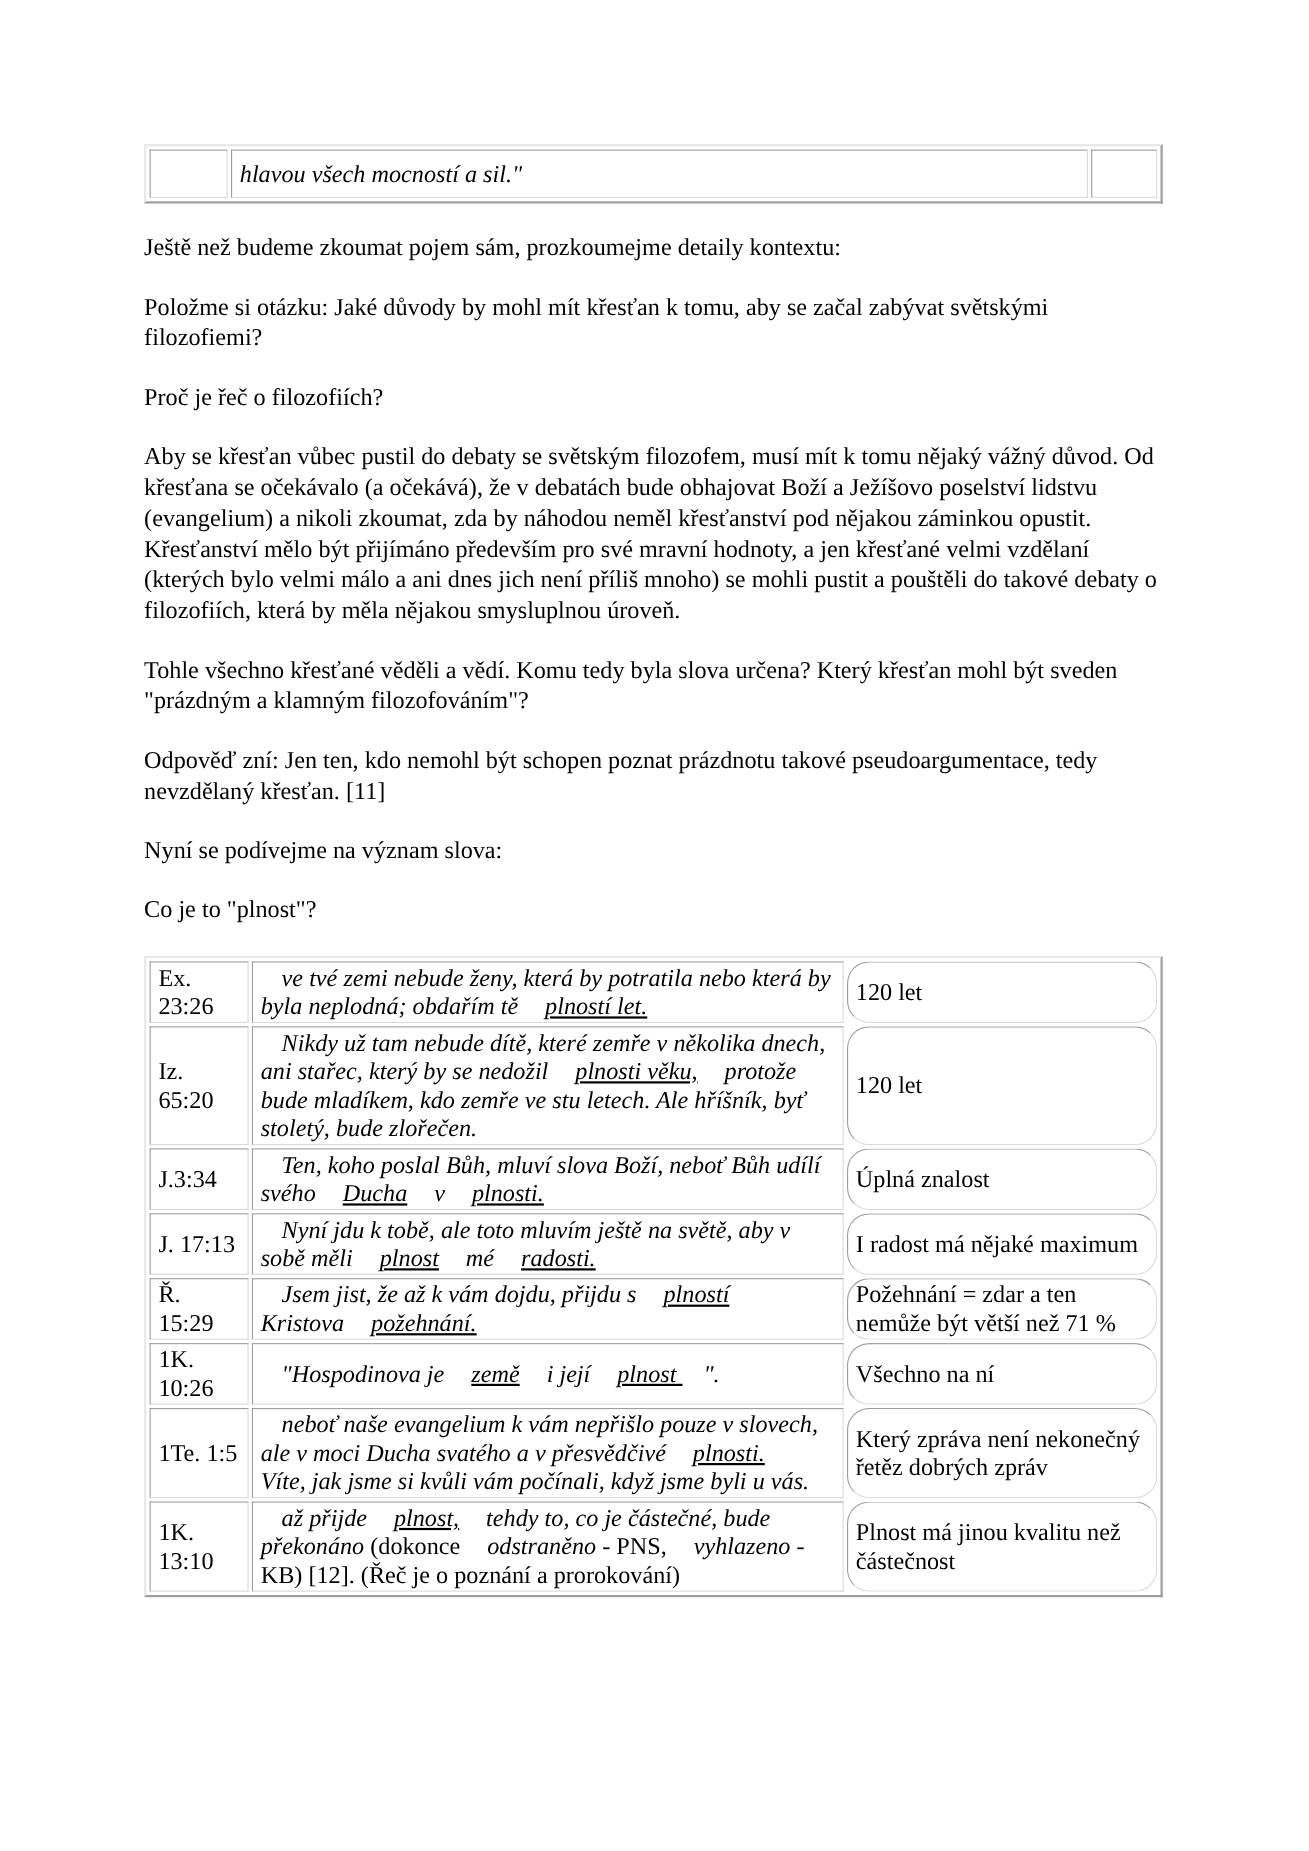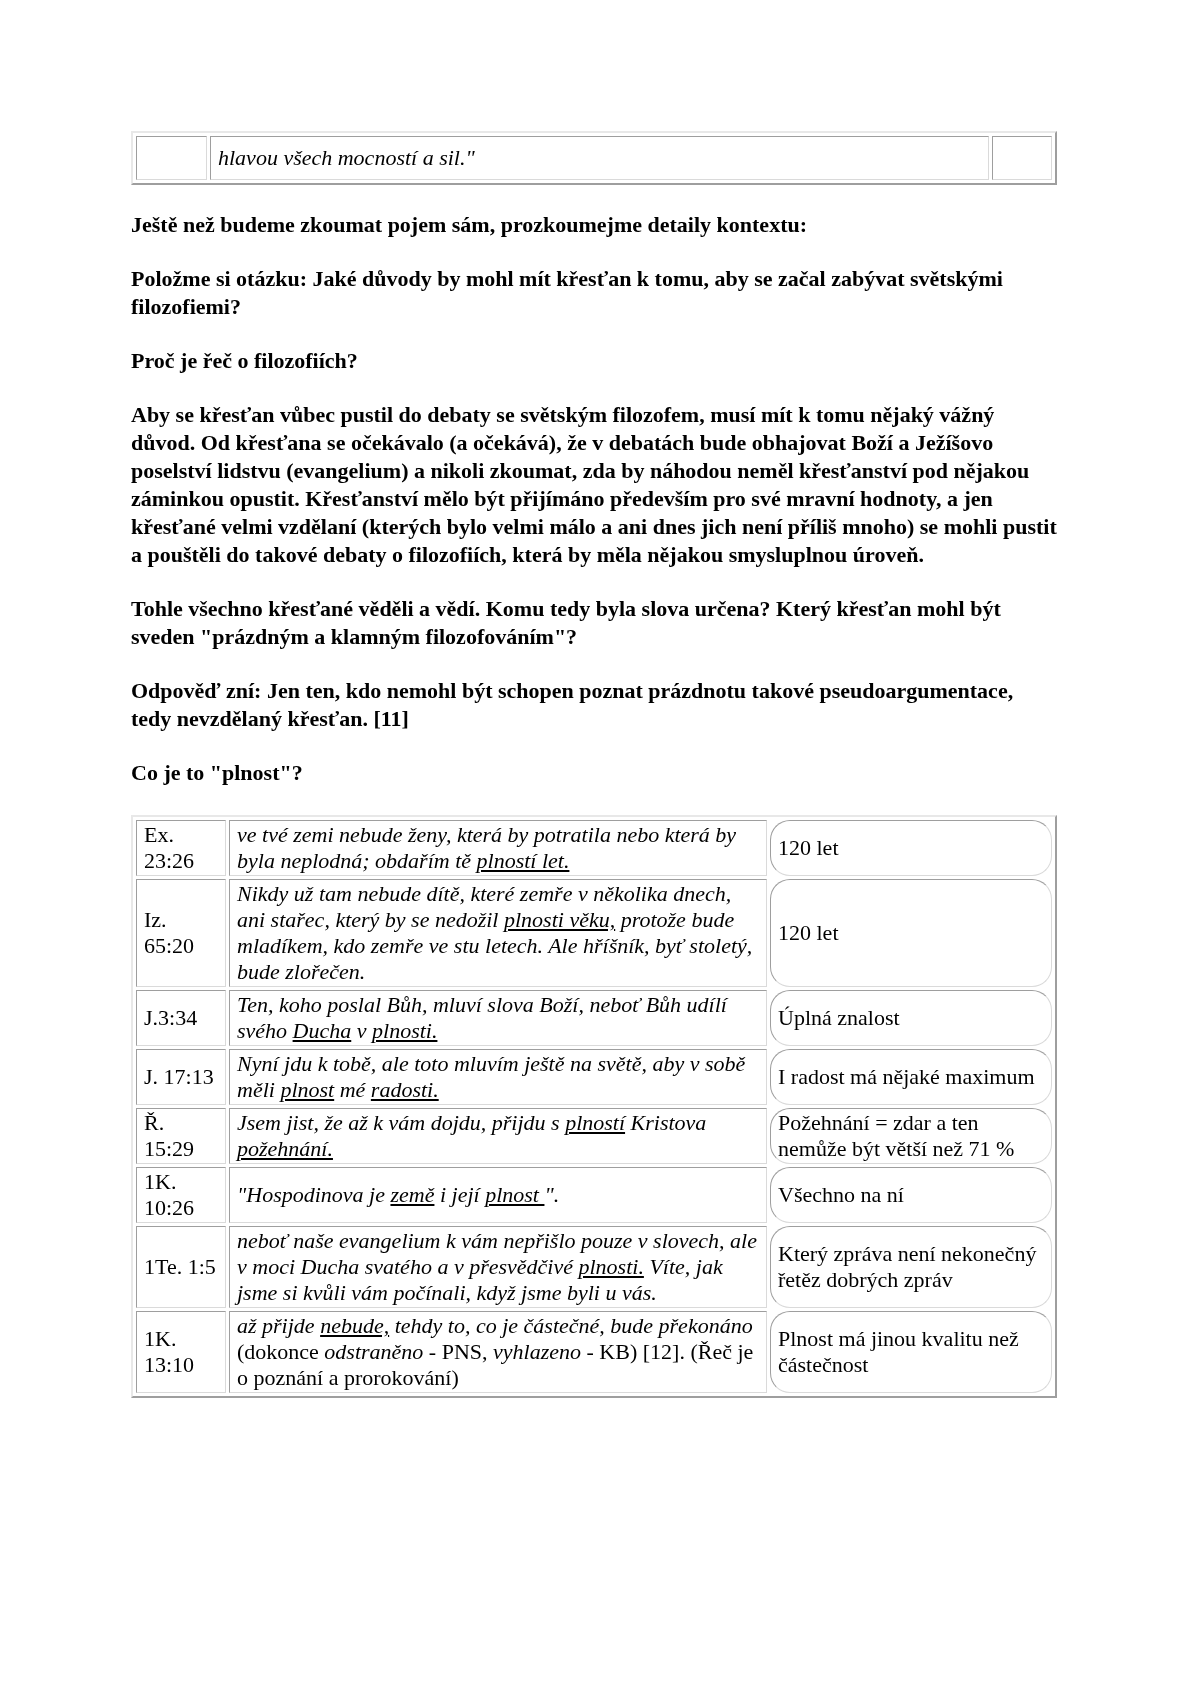--- a/index.html
+++ b/index.html
@@ -38,29 +38,28 @@
     background: #ffffff;
   }
   table.top-table td {
     height: 40px;
   }
   table.top-table td.empty-left  { width: 55px; }
   table.top-table td.empty-right { width: 44px; }
   .italic { font-style: italic; }
   p.para {
     margin: 26px 0;
-    font-weight: bold;
   }
   table.verse-table {
     margin-top: 28px;
     line-height: 26px;
   }
   table.verse-table td.ref-cell     { width: 74px; }
   table.verse-table td.comment-cell { width: 266px; border-radius: 20px; }
-  table.verse-table td.verse-cell span.it { font-style: italic; }
+  table.verse-table td.verse-cell span.it { font-style: italic; margin-left: 19px; }
   table.verse-table td.verse-cell span.un { text-decoration: underline; }
 </style>
 </head>
 <body>
 
 <div class="page">
 
   <table class="ctable top-table">
     <tbody>
       <tr>
@@ -70,20 +69,21 @@
       </tr>
     </tbody>
   </table>
 
   <p class="para">Ještě než budeme zkoumat pojem sám, prozkoumejme detaily kontextu:</p>
   <p class="para">Položme si otázku: Jaké důvody by mohl mít křesťan k tomu, aby se začal zabývat světskými filozofiemi?</p>
   <p class="para">Proč je řeč o filozofiích?</p>
   <p class="para">Aby se křesťan vůbec pustil do debaty se světským filozofem, musí mít k tomu nějaký vážný důvod. Od křesťana se očekávalo (a očekává), že v debatách bude obhajovat Boží a Ježíšovo poselství lidstvu (evangelium) a nikoli zkoumat, zda by náhodou neměl křesťanství pod nějakou záminkou opustit. Křesťanství mělo být přijímáno především pro své mravní hodnoty, a jen křesťané velmi vzdělaní (kterých bylo velmi málo a ani dnes jich není příliš mnoho) se mohli pustit a pouštěli do takové debaty o filozofiích, která by měla nějakou smysluplnou úroveň.</p>
   <p class="para">Tohle všechno křesťané věděli a vědí. Komu tedy byla slova určena? Který křesťan mohl být sveden "prázdným a klamným filozofováním"?</p>
   <p class="para">Odpověď zní: Jen ten, kdo nemohl být schopen poznat prázdnotu takové pseudoargumentace, tedy nevzdělaný křesťan. [11]</p>
+  <p class="para">Nyní se podívejme na význam slova:</p>
   <p class="para">Co je to "plnost"?</p>
 
   <table class="ctable verse-table">
     <tbody id="verse-tbody">
         <tr>
           <td class="ref-cell">Ex. 23:26</td>
           <td class="verse-cell"><span class="it">ve tvé zemi nebude ženy, která by potratila nebo která by byla neplodná; obdařím tě </span><span class="it un">plností let.</span></td>
           <td class="comment-cell">120 let</td>
         </tr>
         <tr>
@@ -111,19 +111,19 @@
           <td class="verse-cell"><span class="it">"Hospodinova je </span><span class="it un">země</span><span class="it"> i její </span><span class="it un">plnost </span><span class="it">".</span></td>
           <td class="comment-cell">Všechno na ní</td>
         </tr>
         <tr>
           <td class="ref-cell">1Te. 1:5</td>
           <td class="verse-cell"><span class="it">neboť naše evangelium k vám nepřišlo pouze v slovech, ale v moci Ducha svatého a v přesvědčivé </span><span class="it un">plnosti.</span><span class="it"> Víte, jak jsme si kvůli vám počínali, když jsme byli u vás.</span></td>
           <td class="comment-cell">Který zpráva není nekonečný řetěz dobrých zpráv</td>
         </tr>
         <tr>
           <td class="ref-cell">1K. 13:10</td>
-          <td class="verse-cell"><span class="it">až přijde </span><span class="it un">nebude,</span><span class="it"> tehdy to, co je částečné, bude překonáno </span><span>(dokonce </span><span class="it">odstraněno</span><span> - PNS, </span><span class="it">vyhlazeno</span><span> - KB) [12]. (Řeč je o poznání a prorokování)</span></td>
+          <td class="verse-cell"><span class="it">až přijde </span><span class="it un">plnost,</span><span class="it"> tehdy to, co je částečné, bude překonáno </span><span>(dokonce </span><span class="it">odstraněno</span><span> - PNS, </span><span class="it">vyhlazeno</span><span> - KB) [12]. (Řeč je o poznání a prorokování)</span></td>
           <td class="comment-cell">Plnost má jinou kvalitu než částečnost</td>
         </tr>
       </tbody>
   </table>
 
 </div>
 
 </body></html>

